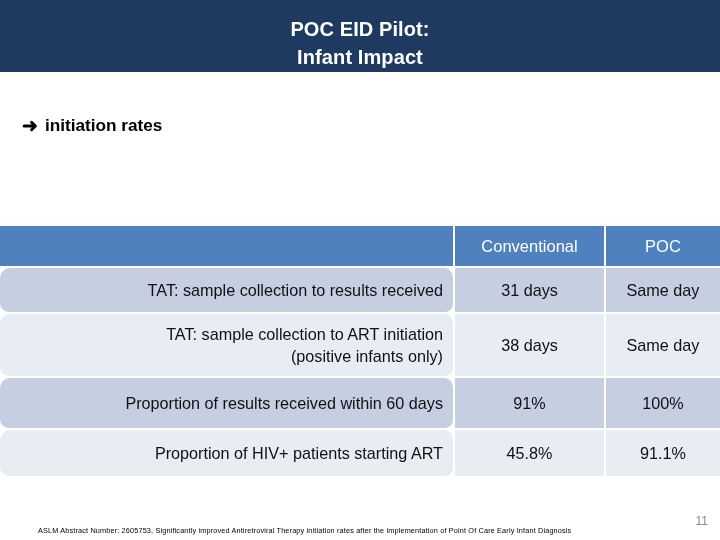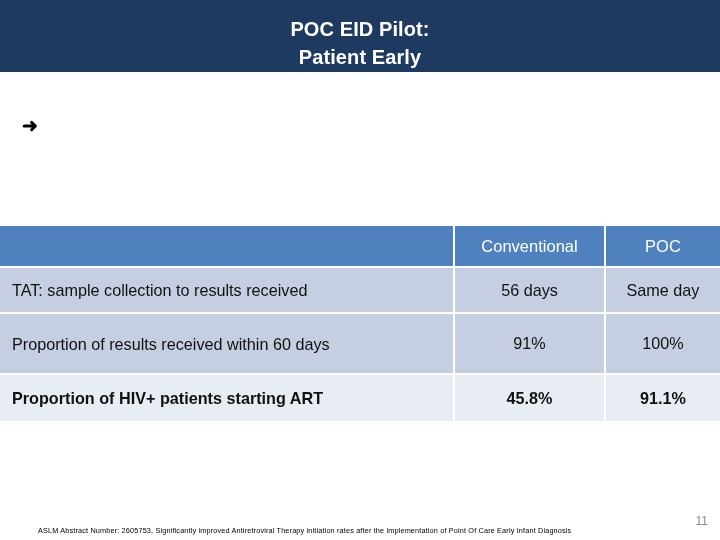--- a/index.html
+++ b/index.html
@@ -111,31 +111,32 @@
 
   tbody tr.row-dark  td { background: #C6CFE2; }
   tbody tr.row-light td { background: #E8ECF3; }
 
   tbody td {
     color: #111111;
     font-size: 16.2px;
     font-weight: normal;
   }
   tbody td.cell-label {
-    text-align: left;
+    text-align: right;
     padding: 9px 10px 9px 12px;
     line-height: 22px;
+    border-radius: 10px;
   }
   tbody td.cell-val {
     text-align: center;
   }
   tbody tr.r1 td { height: 46px; }
   tbody tr.r2 td { height: 62px; }
-  tbody tr.r3 td { height: 61px; }
-  tbody tr.r4 td { height: 48px; font-weight: bold; }
+  tbody tr.r3 td { height: 52px; }
+  tbody tr.r4 td { height: 48px; }
 
   .label-indent {
     display: block;
     padding-left: 22px;
   }
 
   
   .footer-note {
     position: absolute;
     left: 38px;
@@ -154,46 +155,55 @@
     top: 514px;
     font-size: 12px;
     color: #8A8A8A;
   }
 </style>
 </head>
 <body>
 
 <div class="title-band">
   <div class="title-line">POC EID Pilot:</div>
-  <div class="title-line">Patient Early</div>
+  <div class="title-line">Infant Impact</div>
 </div>
 
 <div class="bullet-block">
   <span class="bullet-arrow">➜</span>
   <div class="bullet-text">
+    <span class="last-line">initiation rates</span>
   </div>
 </div>
 
 <table class="impact-table">
   <colgroup>
     <col class="c-label">
       <col class="c-conv">
       <col class="c-poc">
   </colgroup>
   <thead>
     <tr>
       <th class="h-label"></th>
       <th class="h-conv">Conventional</th>
       <th class="h-poc">POC</th>
     </tr>
   </thead>
   <tbody>
     <tr class="row-dark r1">
       <td class="cell-label">TAT: sample collection to results received</td>
-      <td class="cell-val">56 days</td>
+      <td class="cell-val">31 days</td>
+      <td class="cell-val">Same day</td>
+    </tr>
+    <tr class="row-light r2">
+      <td class="cell-label">
+        <span>TAT: sample collection to ART initiation</span>
+        <span class="label-indent">(positive infants only)</span>
+      </td>
+      <td class="cell-val">38 days</td>
       <td class="cell-val">Same day</td>
     </tr>
     <tr class="row-dark r3">
       <td class="cell-label">Proportion of results received within 60 days</td>
       <td class="cell-val">91%</td>
       <td class="cell-val">100%</td>
     </tr>
     <tr class="row-light r4">
       <td class="cell-label">Proportion of HIV+ patients starting ART</td>
       <td class="cell-val">45.8%</td>

